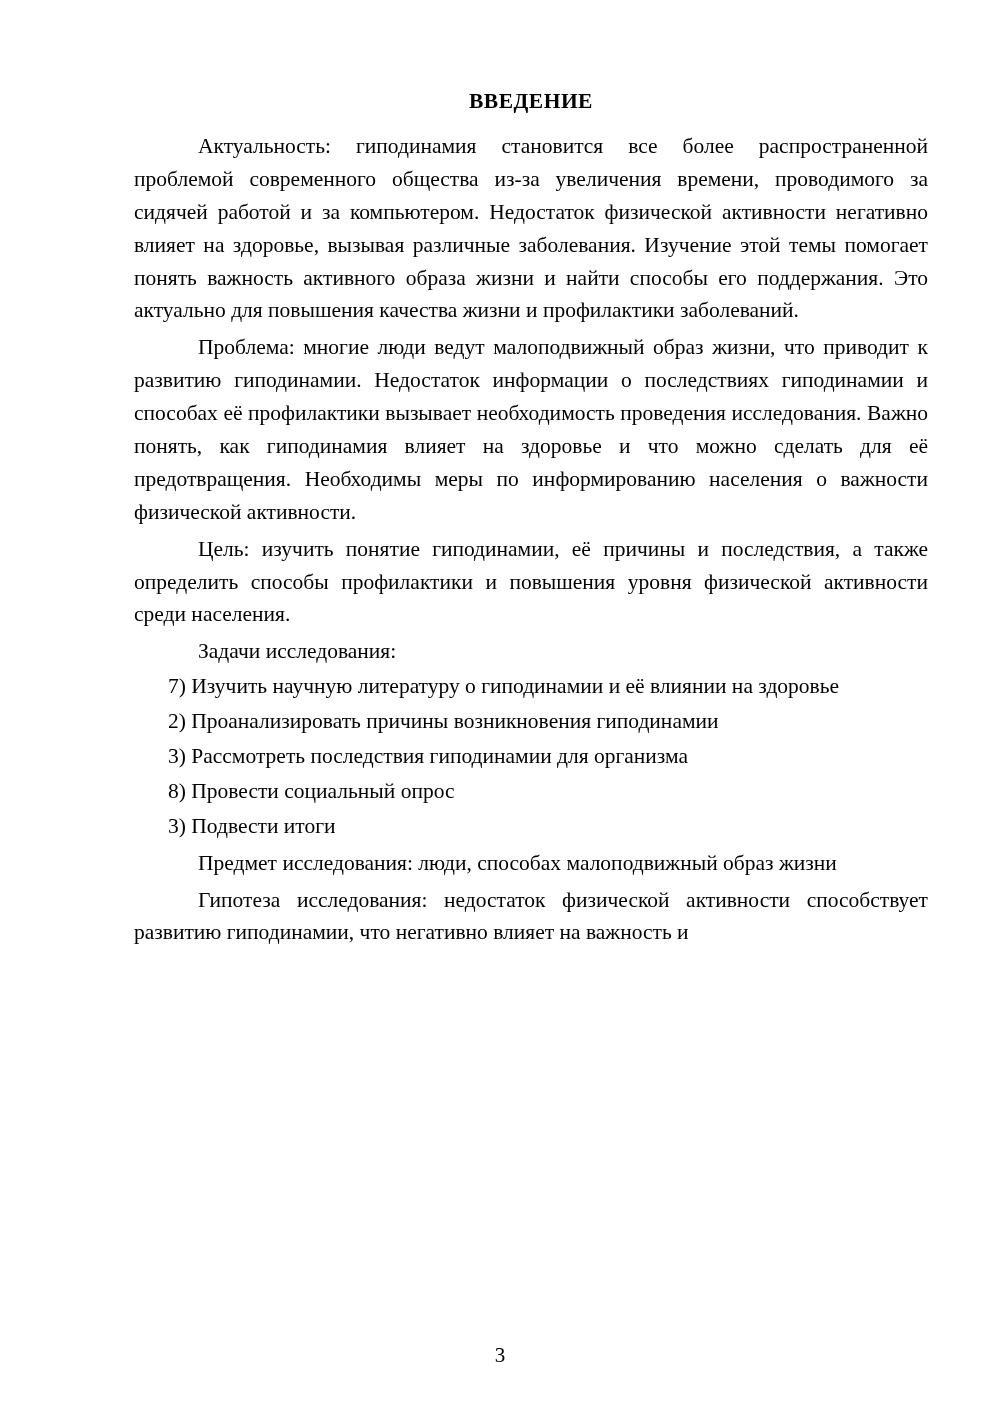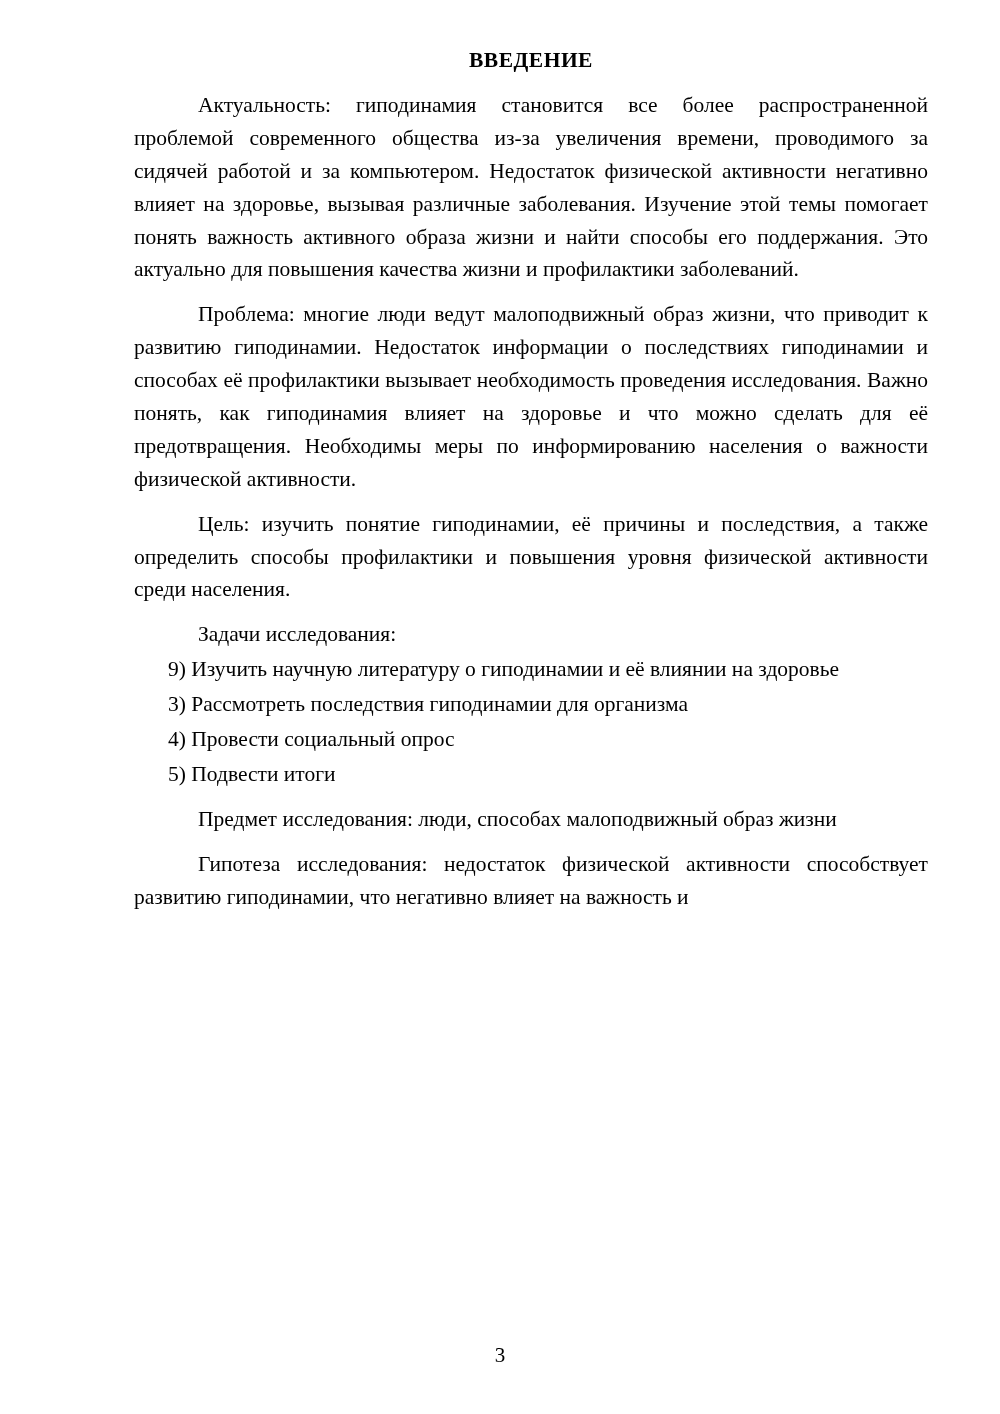--- a/index.html
+++ b/index.html
@@ -6,40 +6,40 @@
     margin: 0;
     padding: 0;
     background: #ffffff;
   }
   .page {
     position: relative;
     width: 1000px;
     height: 1414px;
     background: #ffffff;
     box-sizing: border-box;
-    padding: 47px 72px 40px 134px;
+    padding: 88px 72px 40px 134px;
     font-family: "Liberation Serif", "DejaVu Serif", serif;
     color: #000000;
     overflow: hidden;
   }
   .doc-title {
     text-align: center;
     font-weight: bold;
     font-size: 21.5px;
     letter-spacing: 0.5px;
     margin: 0 0 14px 0;
     line-height: 1.3;
   }
   .para {
     font-size: 21.5px;
     line-height: 1.53;
     text-align: justify;
     text-align-last: left;
     text-indent: 64px;
-    margin: 12px 0 2px 0;
+    margin: 4px 0 2px 0;
     hyphens: none;
   }
   .list-item {
     font-size: 21.5px;
     line-height: 1.53;
     text-align: justify;
     text-align-last: left;
     text-indent: 34px;
     margin: 0 0 2px 0;
   }
@@ -64,24 +64,25 @@
   <h1 class="doc-title">ВВЕДЕНИЕ</h1>
 
   <p class="para">Актуальность: гиподинамия становится все более распространенной проблемой современного общества из-за увеличения времени, проводимого за сидячей работой и за компьютером. Недостаток физической активности негативно влияет на здоровье, вызывая различные заболевания. Изучение этой темы помогает понять важность активного образа жизни и найти способы его поддержания. Это актуально для повышения качества жизни и профилактики заболеваний.</p>
 
   <p class="para">Проблема: многие люди ведут малоподвижный образ жизни, что приводит к развитию гиподинамии. Недостаток информации о последствиях гиподинамии и способах её профилактики вызывает необходимость проведения исследования. Важно понять, как гиподинамия влияет на здоровье и что можно сделать для её предотвращения. Необходимы меры по информированию населения о важности физической активности.</p>
 
   <p class="para">Цель: изучить понятие гиподинамии, её причины и последствия, а также определить способы профилактики и повышения уровня физической активности среди населения.</p>
 
   <p class="para">Задачи исследования:</p>
 
-  <p class="list-item stretch">9)  Изучить научную литературу о гиподинамии и её влиянии на здоровье</p>
+  <p class="list-item stretch">7)  Изучить научную литературу о гиподинамии и её влиянии на здоровье</p>
+  <p class="list-item">2) Проанализировать причины возникновения гиподинамии</p>
   <p class="list-item">3) Рассмотреть последствия гиподинамии для организма</p>
-  <p class="list-item">4) Провести социальный опрос</p>
-  <p class="list-item">5) Подвести итоги</p>
+  <p class="list-item">8) Провести социальный опрос</p>
+  <p class="list-item">3) Подвести итоги</p>
 
 
   <p class="para">Предмет исследования: люди, способах малоподвижный образ жизни</p>
 
   <p class="para">Гипотеза исследования: недостаток физической активности способствует развитию гиподинамии, что негативно влияет на важность и</p>
 
   <div class="page-number">3</div>
 
 </div>
 

